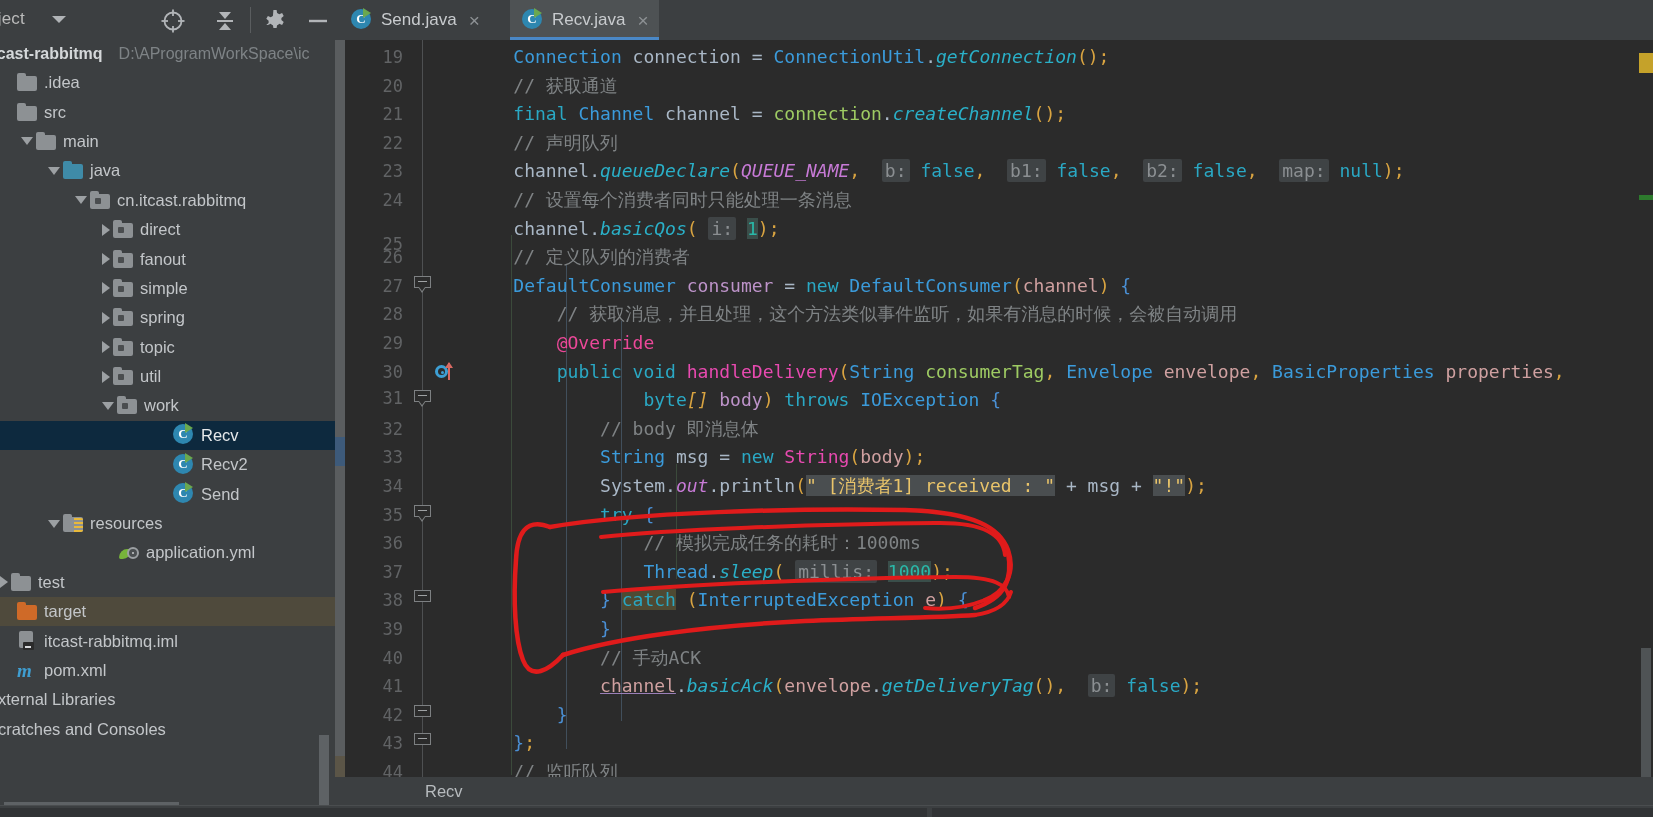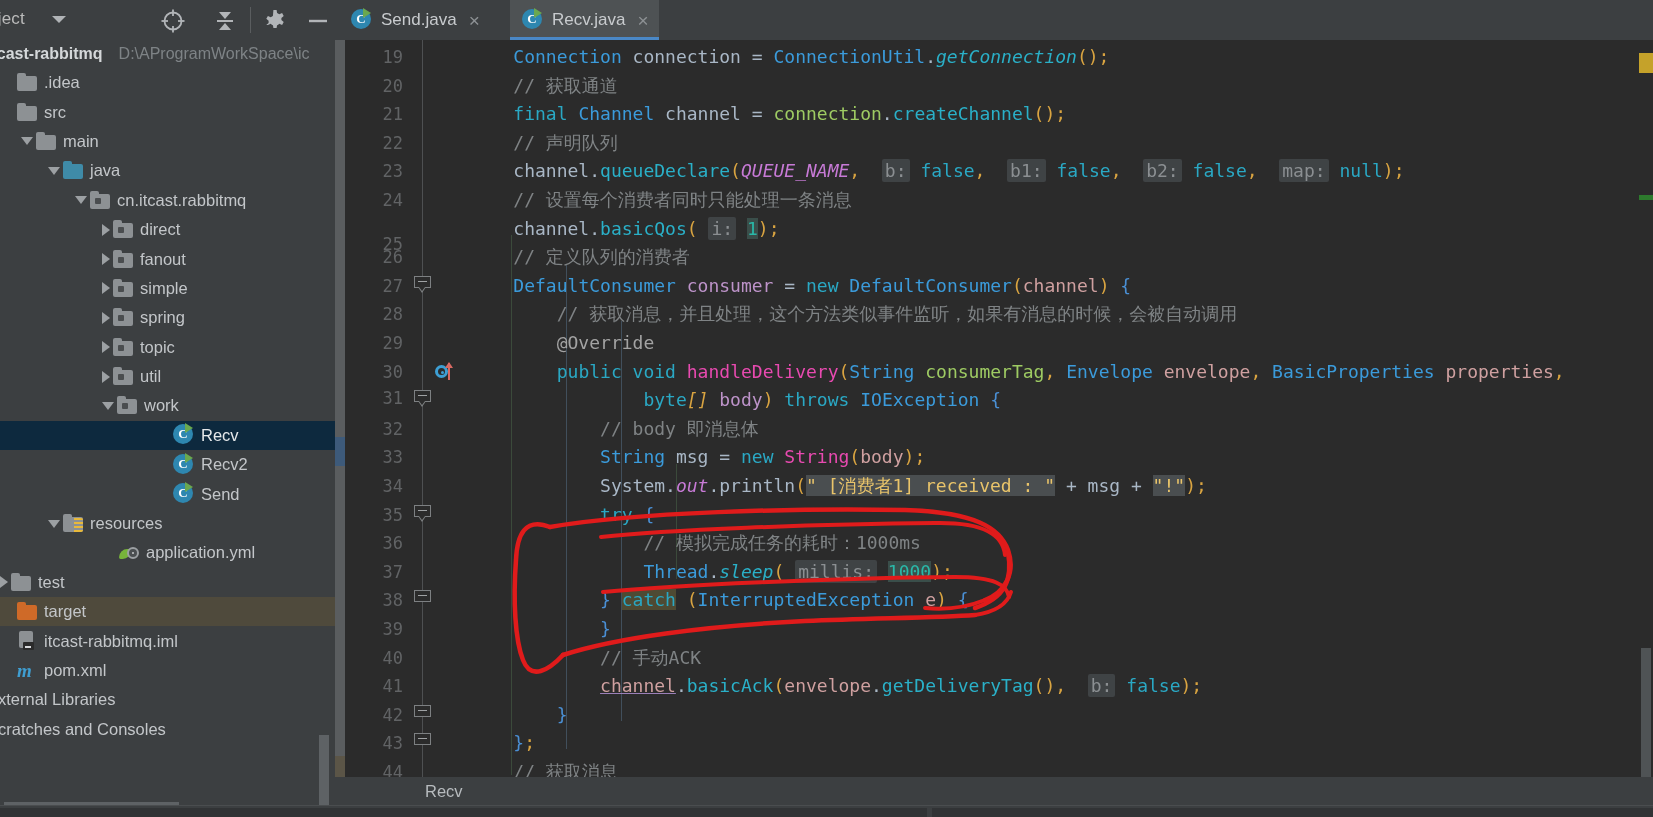--- a/index.html
+++ b/index.html
@@ -318,42 +318,42 @@
   .cline {
     position: absolute; left: 0;
     white-space: pre;
     font-family: "DejaVu Sans Mono", monospace;
     font-size: 18px;
     line-height: 28.6px; height: 28.6px;
     color: #a9b7c6;
   }
   .kw { color: #2aa8c4; }          
   .cls{ color: #3b9bdb; }
-  .mth{ color: #2ab0c8; }          
+  .mth{ color: #2ab0c8; font-style: italic; }          
   .mthp{ color:#e84ab0; }          
   .var{ color: #9ecb63; }          
   .varm{ color: #c77ad6; }         
   .varf{ color: #bd93c9; }
   .fld{ color: #cfa0a0; }
   .num{ color: #2ab8a8; }
   .str{ color: #e9c46a; }
   .cmt{ color: #7f8385; }
   .pn { color: #d9a441; }          
   .brc{ color: #4a8fd4; }
   .brc2{color:#d9a441;}
   .hint {
     background: #3f4345; color: #8b8f92;
     border-radius: 2px; padding: 1px 3px;
   }
   .hl { background: #4a4e50; }
   .hly { background: #4e4a33; }
   .hlg { background: #3a4e4a; }
   .uline { text-decoration: underline; text-decoration-color: #9b7fb8; }
   .italic { font-style: italic; }
-  .anno { color: #a3a3a3; }
+  .anno { color: #ec4899; }
 
   
   .annosvg {
     position: absolute; left: 0; top: 0;
     width: 1318px; height: 737px;
     pointer-events: none;
   }
 
   
   .markerbar {
@@ -749,21 +749,21 @@
         <div class="cline" style="top: 432px;"><span>            </span><span>System</span><span>.</span><span class="varm italic">out</span><span>.</span><span>println</span><span class="pn">(</span><span class="str hl">" [消费者1] received : "</span><span> + msg + </span><span class="str hl">"!"</span><span class="pn">)</span><span class="pn">;</span></div>
         <div class="cline" style="top: 460.6px;"><span>            </span><span class="kw">try</span><span> </span><span class="brc">{</span></div>
         <div class="cline" style="top: 489.2px;"><span class="cmt">                // 模拟完成任务的耗时：1000ms</span></div>
         <div class="cline" style="top: 517.8px;"><span>                </span><span class="cls">Thread</span><span>.</span><span class="mth italic">sleep</span><span class="pn">(</span><span> </span><span class="hint">millis:</span><span> </span><span class="num hlg">1000</span><span class="pn">)</span><span class="pn">;</span></div>
         <div class="cline" style="top: 546.4px;"><span>            </span><span class="brc">}</span><span> </span><span class="kw hly">catch</span><span> </span><span class="pn">(</span><span class="cls">InterruptedException</span><span> </span><span class="fld">e</span><span class="pn">)</span><span> </span><span class="brc">{</span></div>
         <div class="cline" style="top: 575px;"><span>            </span><span class="brc">}</span></div>
         <div class="cline" style="top: 603.6px;"><span class="cmt">            // 手动ACK</span></div>
         <div class="cline" style="top: 632.2px;"><span>            </span><span class="fld uline">channel</span><span>.</span><span class="mth">basicAck</span><span class="pn">(</span><span class="fld">envelope</span><span>.</span><span class="mth">getDeliveryTag</span><span class="pn">()</span><span class="pn">,</span><span>  </span><span class="hint">b:</span><span> </span><span class="kw">false</span><span class="pn">)</span><span class="pn">;</span></div>
         <div class="cline" style="top: 660.8px;"><span>        </span><span class="brc">}</span></div>
         <div class="cline" style="top: 689.4px;"><span>    </span><span class="brc">}</span><span class="pn">;</span></div>
-        <div class="cline" style="top: 718px;"><span class="cmt">    // 获取消息</span></div>
+        <div class="cline" style="top: 718px;"><span class="cmt">    // 监听队列</span></div>
       </div>
 
     <svg class="annosvg" viewBox="0 0 1318 737">
       <path d="M215,487 C190,477 182,495 181,520 C178,560 180,600 188,620
                C196,641 214,630 228,615" fill="none" stroke="#e01b1b" stroke-width="4.5" stroke-linecap="round"></path>
       <path d="M215,487 C300,472 460,468 570,470 C640,472 665,488 673,510
                C681,533 670,552 650,560" fill="none" stroke="#e01b1b" stroke-width="4.5" stroke-linecap="round"></path>
       <path d="M650,560 C630,568 610,570 590,568" fill="none" stroke="#e01b1b" stroke-width="4" stroke-linecap="round"></path>
       <path d="M673,512 C678,540 670,558 640,568" fill="none" stroke="#e01b1b" stroke-width="4.5" stroke-linecap="round"></path>
       <path d="M266,497 C330,490 480,484 600,483 C650,482 668,495 670,515" fill="none" stroke="#e01b1b" stroke-width="4" stroke-linecap="round"></path>

